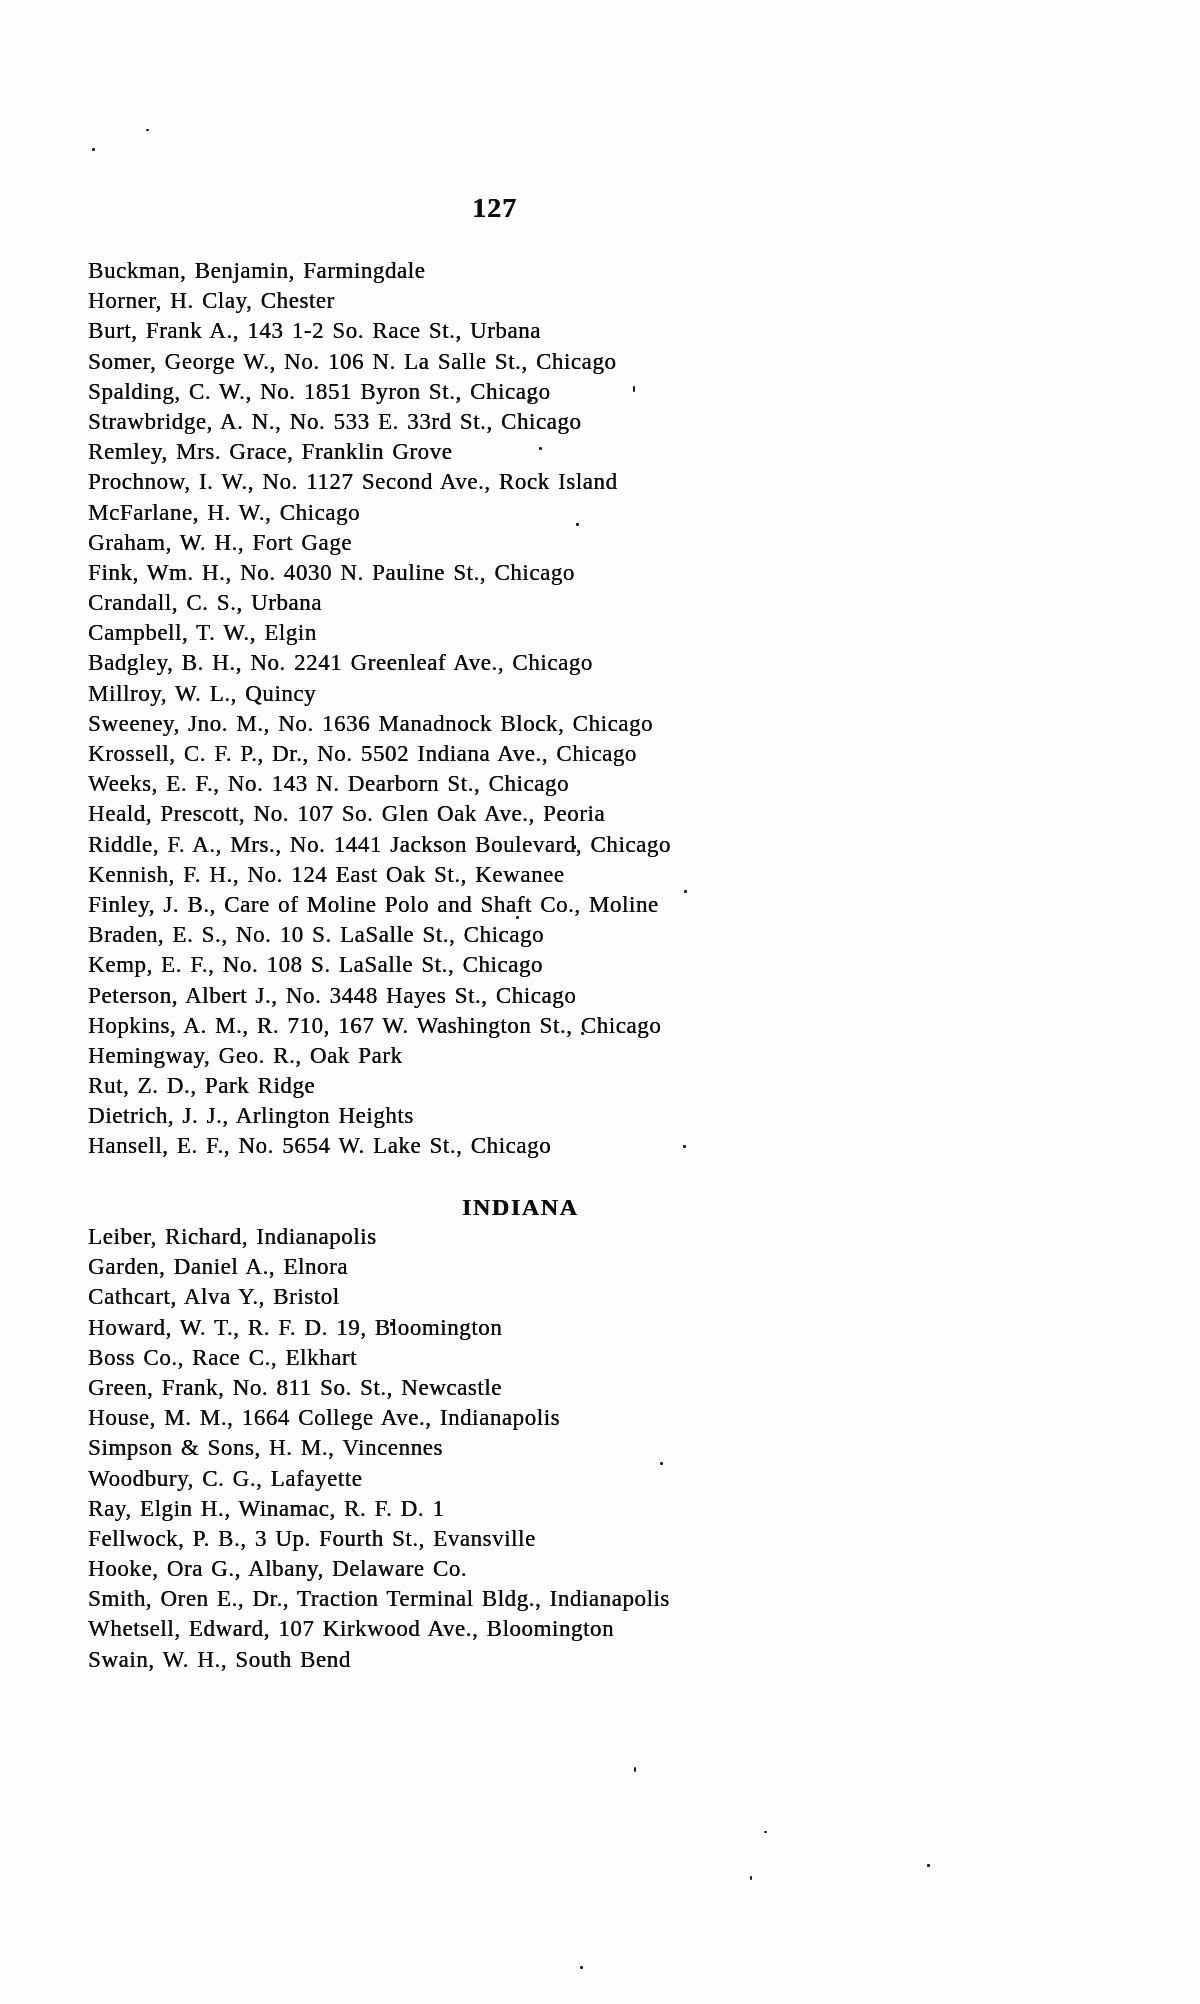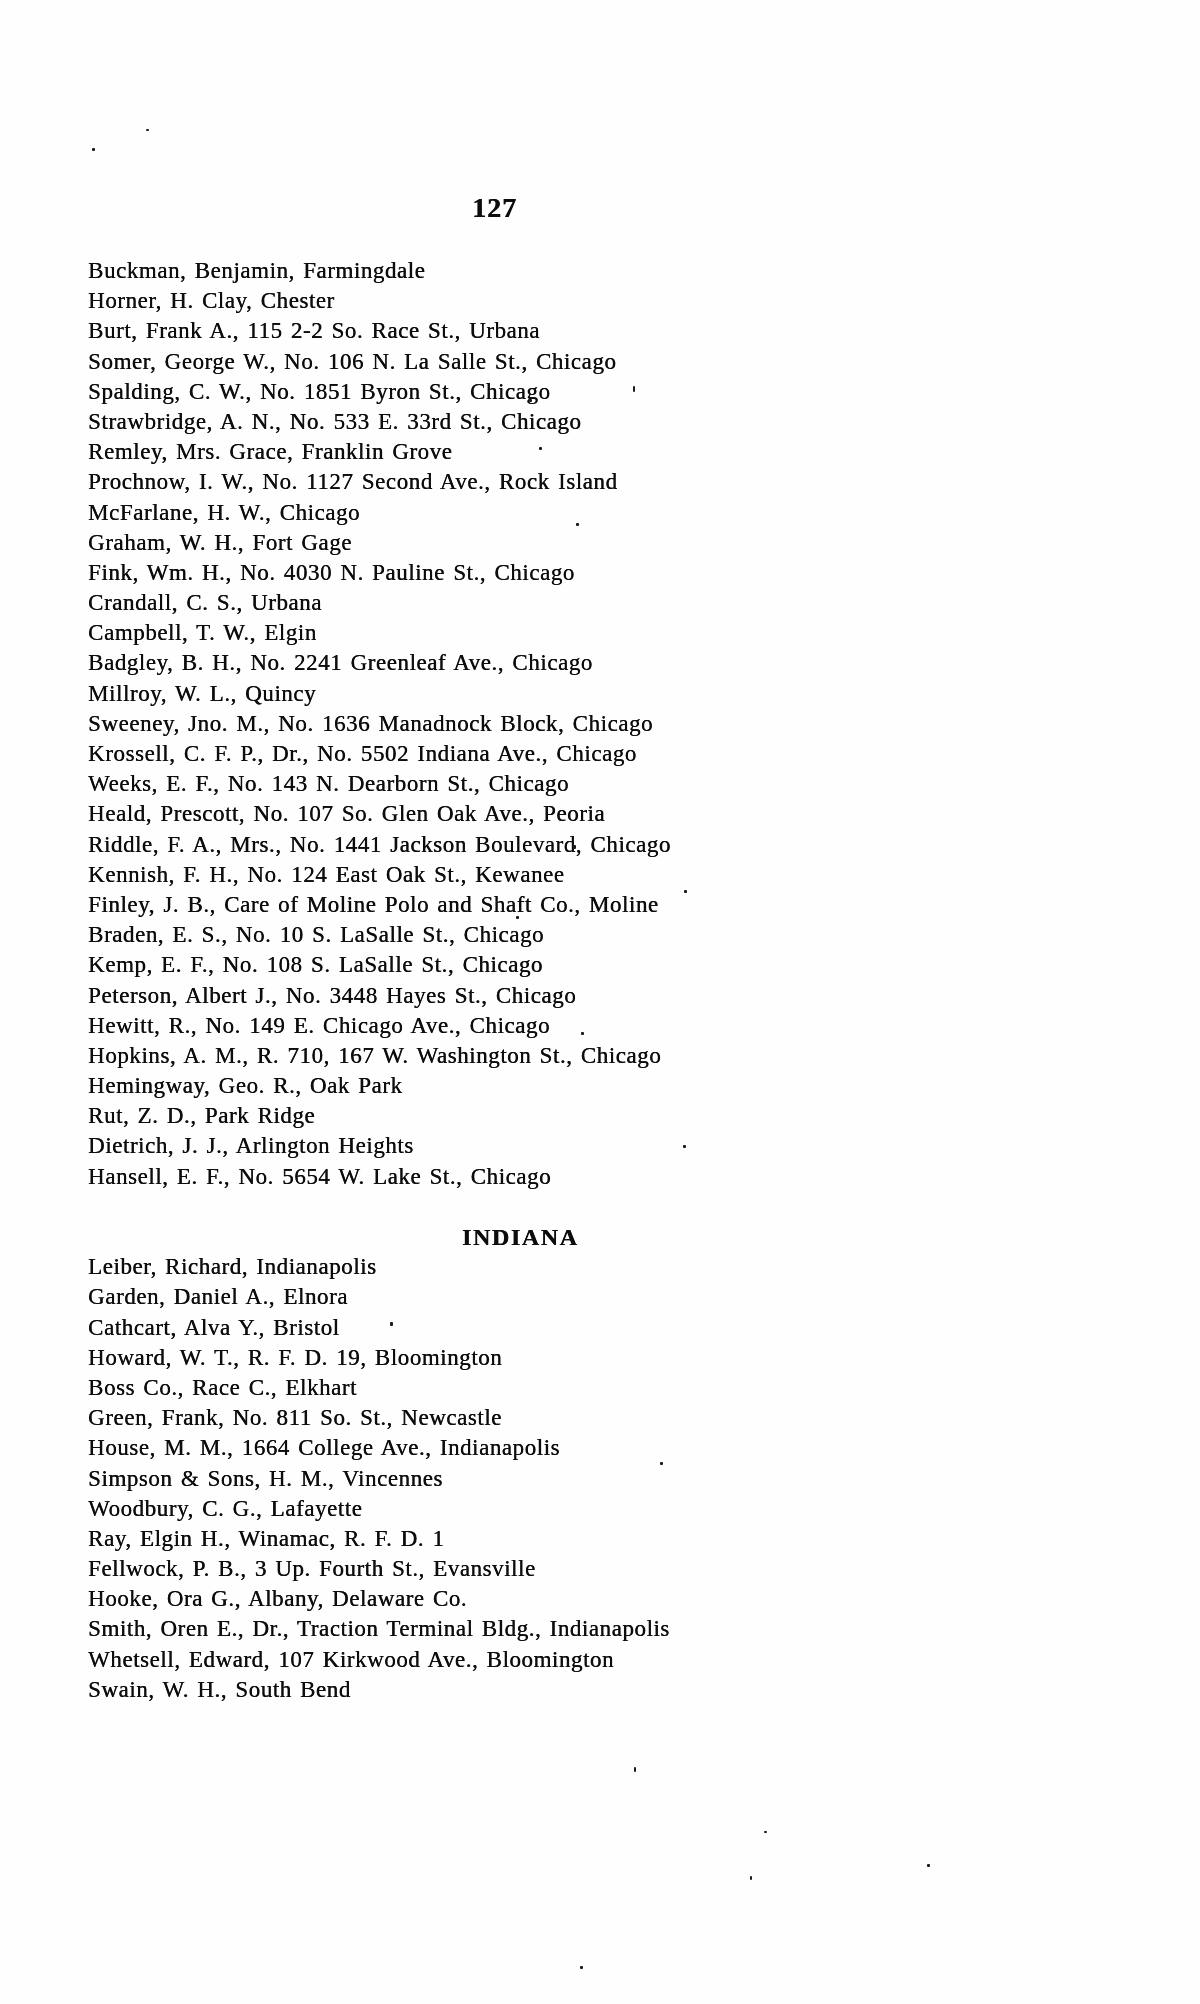--- a/index.html
+++ b/index.html
@@ -64,21 +64,21 @@
 <body>
 
 <div id="page">
 
   <div id="page-number">127</div>
 
   <div id="text-block">
     <div>
         <div class="entry-line">Buckman, Benjamin, Farmingdale</div>
         <div class="entry-line">Horner, H. Clay, Chester</div>
-        <div class="entry-line">Burt, Frank A., 115 2-2 So. Race St., Urbana</div>
+        <div class="entry-line">Burt, Frank A., 143 1-2 So. Race St., Urbana</div>
         <div class="entry-line">Somer, George W., No. 106 N. La Salle St., Chicago</div>
         <div class="entry-line">Spalding, C. W., No. 1851 Byron St., Chicago</div>
         <div class="entry-line">Strawbridge, A. N., No. 533 E. 33rd St., Chicago</div>
         <div class="entry-line">Remley, Mrs. Grace, Franklin Grove</div>
         <div class="entry-line">Prochnow, I. W., No. 1127 Second Ave., Rock Island</div>
         <div class="entry-line">McFarlane, H. W., Chicago</div>
         <div class="entry-line">Graham, W. H., Fort Gage</div>
         <div class="entry-line">Fink, Wm. H., No. 4030 N. Pauline St., Chicago</div>
         <div class="entry-line">Crandall, C. S., Urbana</div>
         <div class="entry-line">Campbell, T. W., Elgin</div>
@@ -87,21 +87,20 @@
         <div class="entry-line">Sweeney, Jno. M., No. 1636 Manadnock Block, Chicago</div>
         <div class="entry-line">Krossell, C. F. P., Dr., No. 5502 Indiana Ave., Chicago</div>
         <div class="entry-line">Weeks, E. F., No. 143 N. Dearborn St., Chicago</div>
         <div class="entry-line">Heald, Prescott, No. 107 So. Glen Oak Ave., Peoria</div>
         <div class="entry-line">Riddle, F. A., Mrs., No. 1441 Jackson Boulevard, Chicago</div>
         <div class="entry-line">Kennish, F. H., No. 124 East Oak St., Kewanee</div>
         <div class="entry-line">Finley, J. B., Care of Moline Polo and Shaft Co., Moline</div>
         <div class="entry-line">Braden, E. S., No. 10 S. LaSalle St., Chicago</div>
         <div class="entry-line">Kemp, E. F., No. 108 S. LaSalle St., Chicago</div>
         <div class="entry-line">Peterson, Albert J., No. 3448 Hayes St., Chicago</div>
-        <div class="entry-line">Hewitt, R., No. 149 E. Chicago Ave., Chicago</div>
         <div class="entry-line">Hopkins, A. M., R. 710, 167 W. Washington St., Chicago</div>
         <div class="entry-line">Hemingway, Geo. R., Oak Park</div>
         <div class="entry-line">Rut, Z. D., Park Ridge</div>
         <div class="entry-line">Dietrich, J. J., Arlington Heights</div>
         <div class="entry-line">Hansell, E. F., No. 5654 W. Lake St., Chicago</div>
       </div>
 
     <div class="section-gap"></div>
 
     <div class="section-heading">INDIANA</div>

